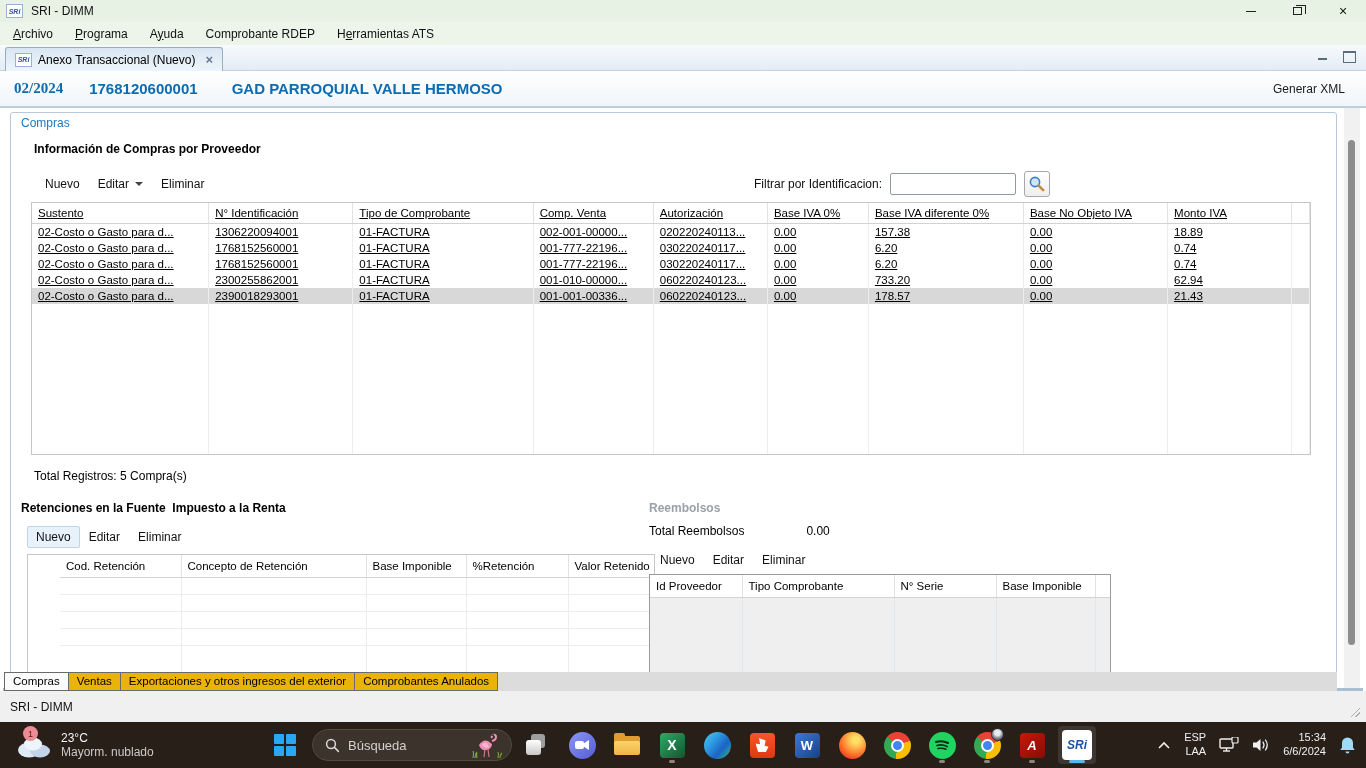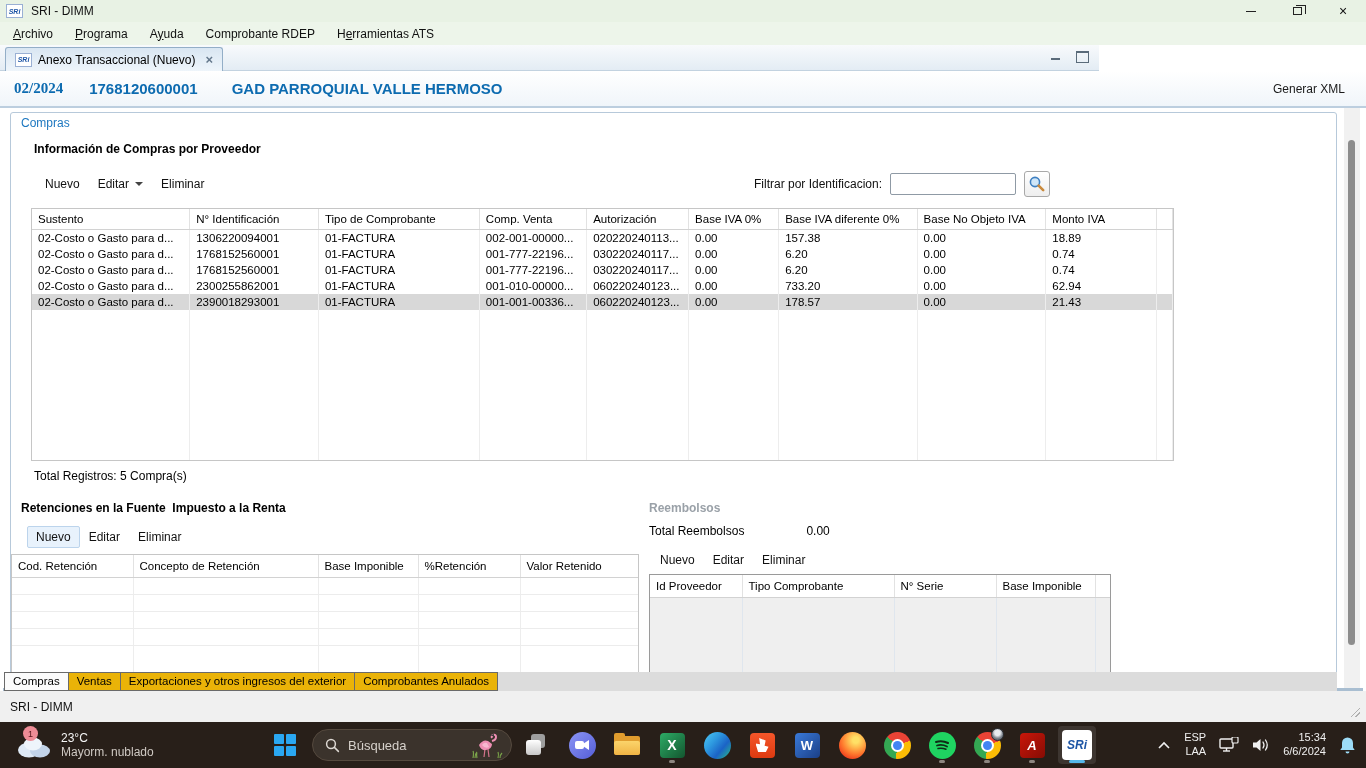--- a/index.html
+++ b/index.html
@@ -16,21 +16,21 @@
 .glyph-min{width:10px;height:1px;background:#222;}
 .glyph-restore{width:9px;height:8px;border:1px solid #222;position:relative;background:#e8f2e4;}
 .glyph-restore::before{content:"";position:absolute;left:2px;top:-3px;width:9px;height:8px;border:1px solid #222;border-bottom:none;border-left:none;}
 .glyph-close{font-size:14px;line-height:1;color:#111;}
 
 
 #menubar{position:absolute;left:0;top:22px;width:1366px;height:23px;background:#edf5ea;display:flex;align-items:center;padding-left:2px;}
 .menu-item{font-size:12px;color:#111;padding:3px 11px;}
 
 
-#tabstrip{position:absolute;left:0;top:45px;width:1099px;height:26px;background:linear-gradient(#f8fafc,#e3ecf4);border-bottom:1px solid #c2d2e0;}
+#tabstrip{position:absolute;left:0;top:45px;width:1366px;height:26px;background:linear-gradient(#f8fafc,#e3ecf4);border-bottom:1px solid #c2d2e0;}
 #view-tab{position:absolute;left:5px;top:2px;height:24px;display:flex;align-items:center;gap:6px;padding:0 9px;background:linear-gradient(#d9e6f2,#eef5fb);border:1px solid #93aec7;border-bottom:none;border-radius:3px 3px 0 0;}
 #view-tab .sri-logo{width:17px;height:14px;font-size:7px;}
 #view-tab .tab-label{font-size:12px;color:#000;}
 #view-tab .tab-close{font-size:13px;color:#64788c;font-weight:bold;margin-left:4px;}
 #tab-controls{position:absolute;right:10px;top:5px;display:flex;gap:12px;}
 .viewctl{width:14px;height:12px;position:relative;}
 .viewctl-min::before{content:"";position:absolute;left:2px;top:8px;width:9px;height:2px;background:#5a6b7a;}
 .viewctl-max::before{content:"";position:absolute;left:1px;top:1px;width:11px;height:9px;border:1px solid #5a6b7a;border-top:2px solid #5a6b7a;}
 
 
@@ -197,21 +197,21 @@
     <label>Filtrar por Identificacion:</label>
     <input id="filter-input" type="text" value="" style="">
     <span id="filter-btn">
       <svg width="18" height="18" viewBox="0 0 18 18">
         <circle cx="7" cy="7" r="4.6" fill="#cfe6f8" stroke="#3e7fc1" stroke-width="1.6"></circle>
         <line x1="10.6" y1="10.6" x2="15.2" y2="15.2" stroke="#c98a3d" stroke-width="2.6" stroke-linecap="round"></line>
       </svg>
     </span>
   </div>
 
-  <div class="table-wrap" id="compras-wrap" style="left:20px;top:95px;width:1143px;height:253px;">
+  <div class="table-wrap" id="compras-wrap" style="left:20px;top:89px;width:1280px;height:253px;text-decoration:underline;">
     <table class="grid">
       <colgroup>
         <col style="width:147px">
           <col style="width:120px">
           <col style="width:150px">
           <col style="width:100px">
           <col style="width:95px">
         <col style="width:84px">
           <col style="width:129px">
           <col style="width:120px">
@@ -316,21 +316,21 @@
     <span class="tbtn hl">
         <span>Nuevo</span>
       </span>
     <span class="tbtn">
         <span>Editar</span>
       </span>
     <span class="tbtn">
         <span>Eliminar</span>
       </span>
   </div>
-  <div class="table-wrap" id="ret-wrap" style="left:0;top:441px;width:628px;height:119px;">
+  <div class="table-wrap" id="ret-wrap" style="left:16px;top:441px;width:628px;height:119px;padding-left:32px;">
     <table class="grid">
       <colgroup>
           <col style="width:121px">
           <col style="width:185px">
           <col style="width:100px">
           <col style="width:102px">
           <col style="width:118px">
         </colgroup>
       <thead>
           <tr>

